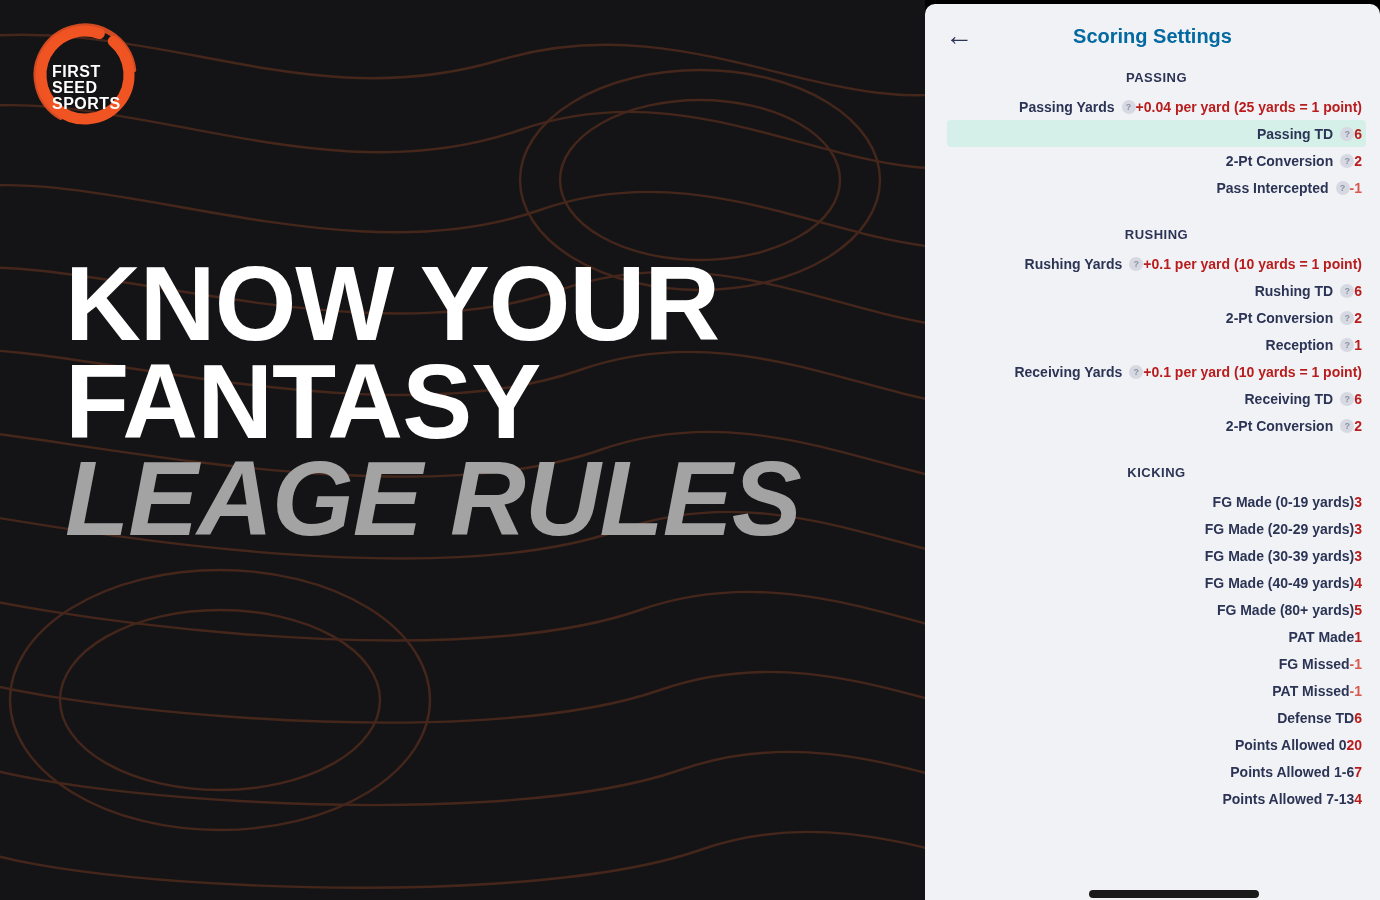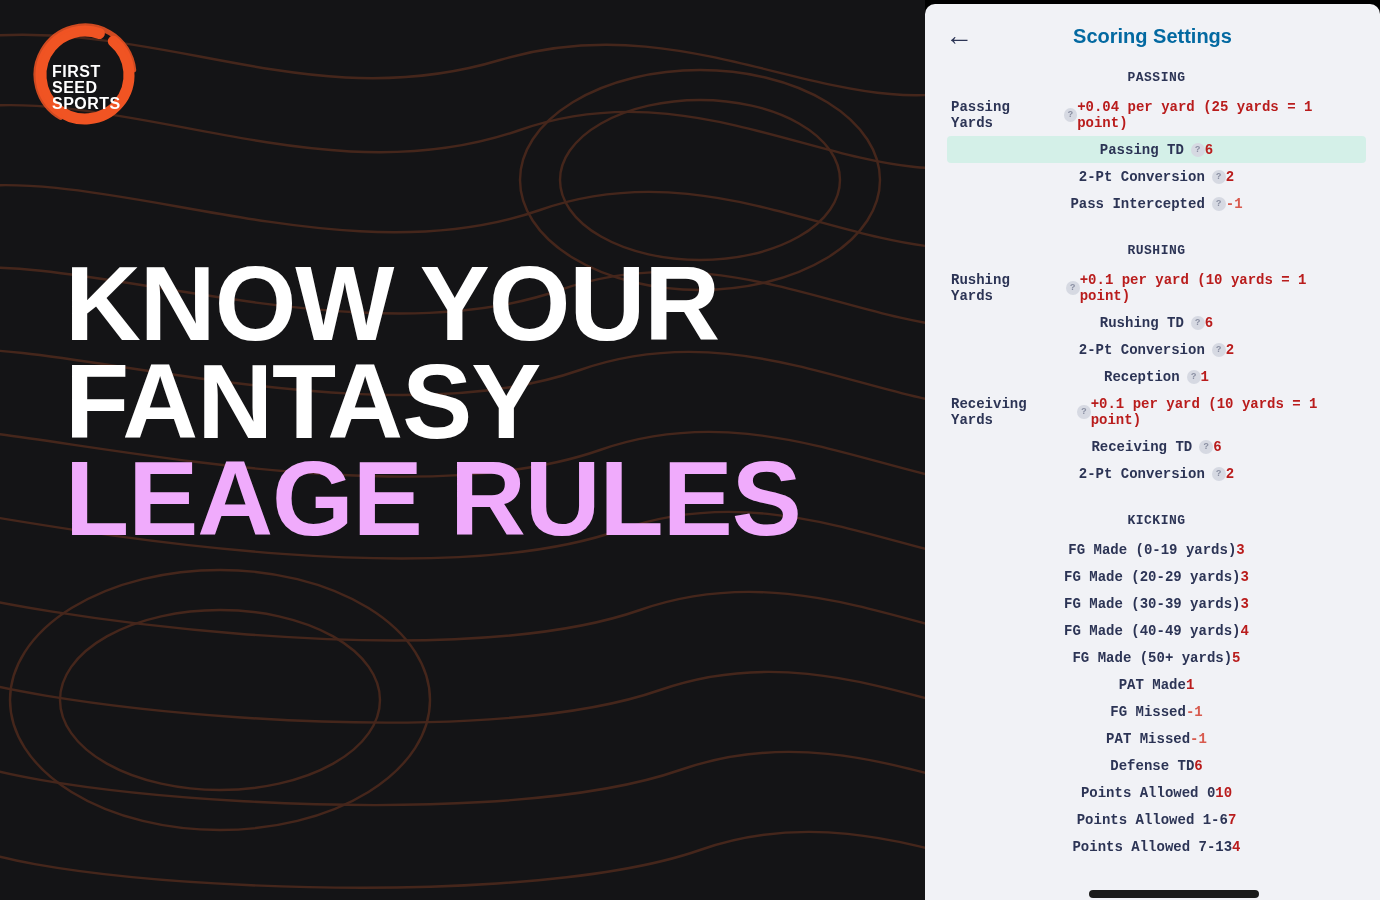--- a/index.html
+++ b/index.html
@@ -49,21 +49,21 @@
     position: absolute;
     left: 65px;
     top: 255px;
     z-index: 2;
     font-weight: 900;
     font-size: 105px;
     line-height: 0.93;
     letter-spacing: -1px;
   }
   .headline .white { color: #fff; }
-  .headline .orange { color: #f0abfc; }
+  .headline .orange { color: #a3a3a3; font-style: italic; }
 
   .right-panel {
     width: 455px;
     background: #f1f2f6;
     position: relative;
     display: flex;
     flex-direction: column;
     color: #2c3455;
     border-radius: 10px 10px 0 0;
     margin-top: 4px;
@@ -87,35 +87,34 @@
     text-align: center;
     font-size: 20px;
     font-weight: 800;
     color: #0369a1;
     pointer-events: none;
   }
   .scroll-area {
     flex: 1;
     overflow-y: auto;
     padding: 0 14px 10px 22px;
-    font-family: Liberation Mono, monospace;
   }
   .section-heading {
     text-align: center;
     font-size: 13px;
     font-weight: 800;
     color: #2c3455;
     letter-spacing: 0.5px;
     margin: 26px 0 8px 0;
   }
   .section-heading:first-child { margin-top: 8px; }
   .row {
     display: flex;
     align-items: center;
-    justify-content: center;
+    justify-content: flex-end;
     font-size: 14px;
     font-weight: 700;
     color: #2c3455;
     padding: 5.5px 4px;
     border-radius: 4px;
   }
   .row.highlight { background: #d4f0e8; }
   .row-left { display: flex; align-items: center; gap: 7px; }
   .help-badge {
     display: inline-flex;
@@ -290,21 +289,21 @@
         <span class="val-green">3</span>
       </div>
       <div class="row">
         <div class="row-left">
           <span>FG Made (40-49 yards)</span>
         </div>
         <span class="val-green">4</span>
       </div>
       <div class="row">
         <div class="row-left">
-          <span>FG Made (50+ yards)</span>
+          <span>FG Made (80+ yards)</span>
         </div>
         <span class="val-green">5</span>
       </div>
       <div class="row">
         <div class="row-left">
           <span>PAT Made</span>
         </div>
         <span class="val-green">1</span>
       </div>
       <div class="row">
@@ -322,21 +321,21 @@
       <div class="row">
         <div class="row-left">
           <span>Defense TD</span>
         </div>
         <span class="val-green">6</span>
       </div>
       <div class="row">
         <div class="row-left">
           <span>Points Allowed 0</span>
         </div>
-        <span class="val-green">10</span>
+        <span class="val-green">20</span>
       </div>
       <div class="row">
         <div class="row-left">
           <span>Points Allowed 1-6</span>
         </div>
         <span class="val-green">7</span>
       </div>
       <div class="row">
         <div class="row-left">
           <span>Points Allowed 7-13</span>

